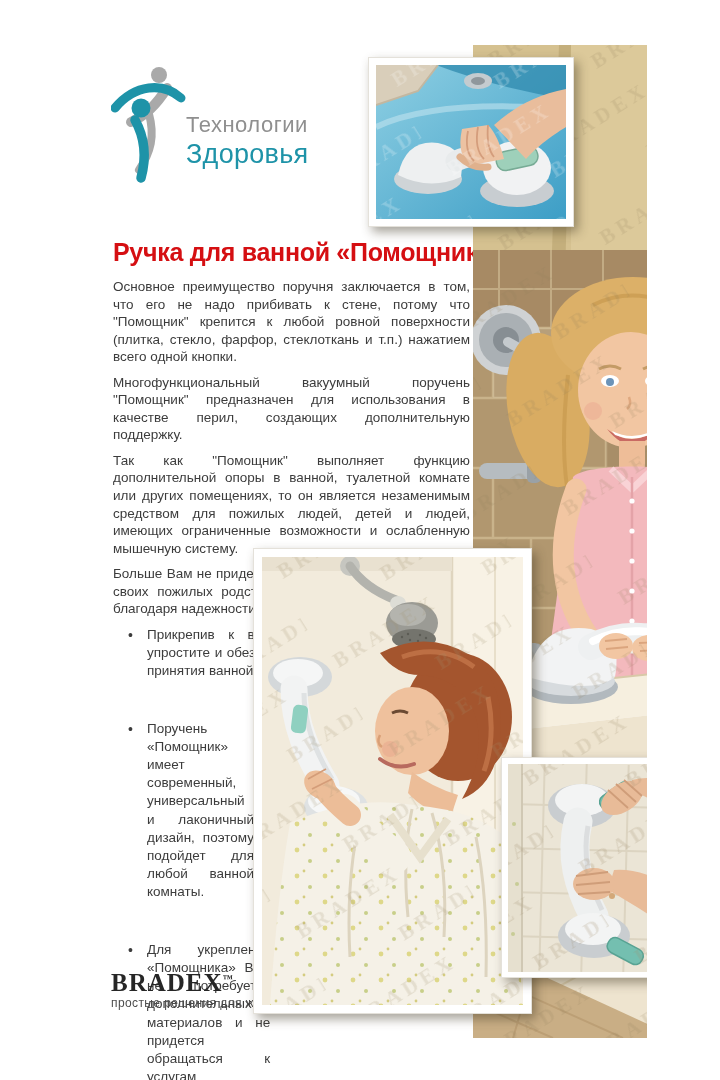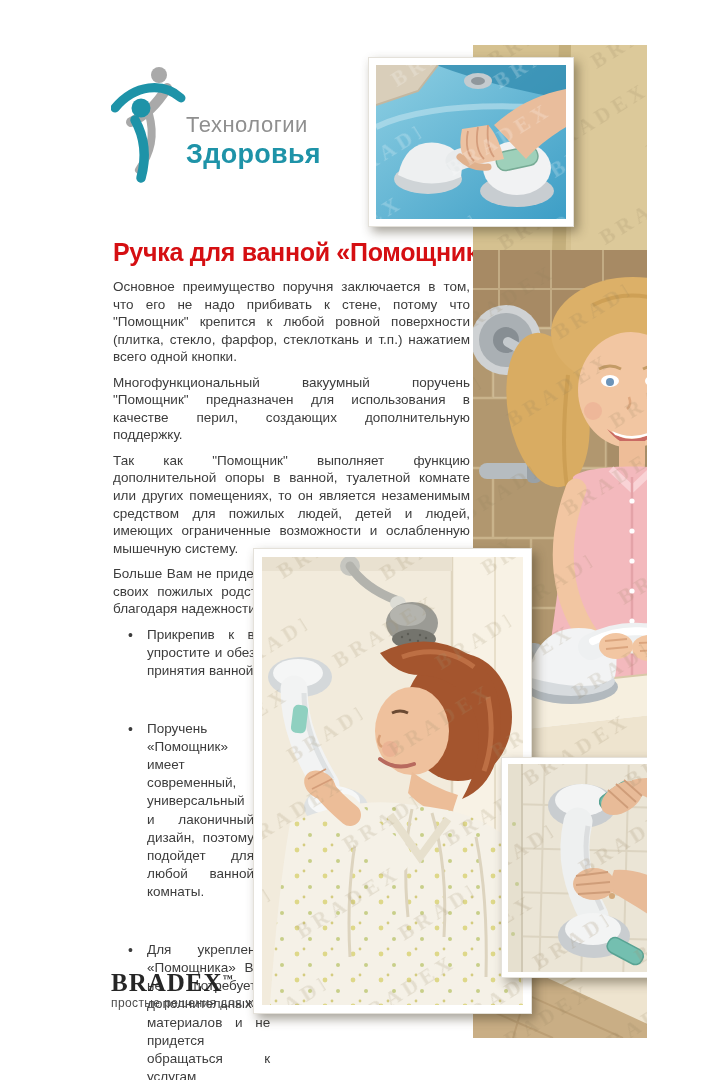--- a/index.html
+++ b/index.html
@@ -7,21 +7,21 @@
   .page {
     position:relative; width:574px; height:1080px; background:#ffffff;
     font-family:"Liberation Sans", sans-serif; overflow:hidden; margin:0 auto;
   }
 
   
   .logo-top { position:absolute; left:38px; top:64px; width:230px; height:132px; }
   .logo-top svg { position:absolute; left:0; top:0; }
   .logo-words { position:absolute; left:75px; top:50px; line-height:1; }
   .logo-line1 { font-size:22px; color:#8f8f8f; letter-spacing:.5px; }
-  .logo-line2 { font-size:27px; color:#1e93a8; font-weight:bold; margin-top:5px; letter-spacing:.3px; }
+  .logo-line2 { font-size:27px; color:#1e93a8; font-weight:normal; margin-top:5px; letter-spacing:.3px; }
 
   
   .content { position:absolute; left:40px; top:238px; width:357px; color:#3c3c3c; }
   .content h1 {
     font-size:25px; font-weight:bold; color:#d50f12; letter-spacing:-0.3px;
     white-space:nowrap; margin:0 0 11px 0;
   }
   .para { font-size:13.5px; line-height:1.3; text-align:justify; margin:0 0 8px 0; }
   .bullet { display:flex; margin:3px 0 8px 0; }
   .bullet .dot { width:34px; padding-left:15px; flex:0 0 34px; }

